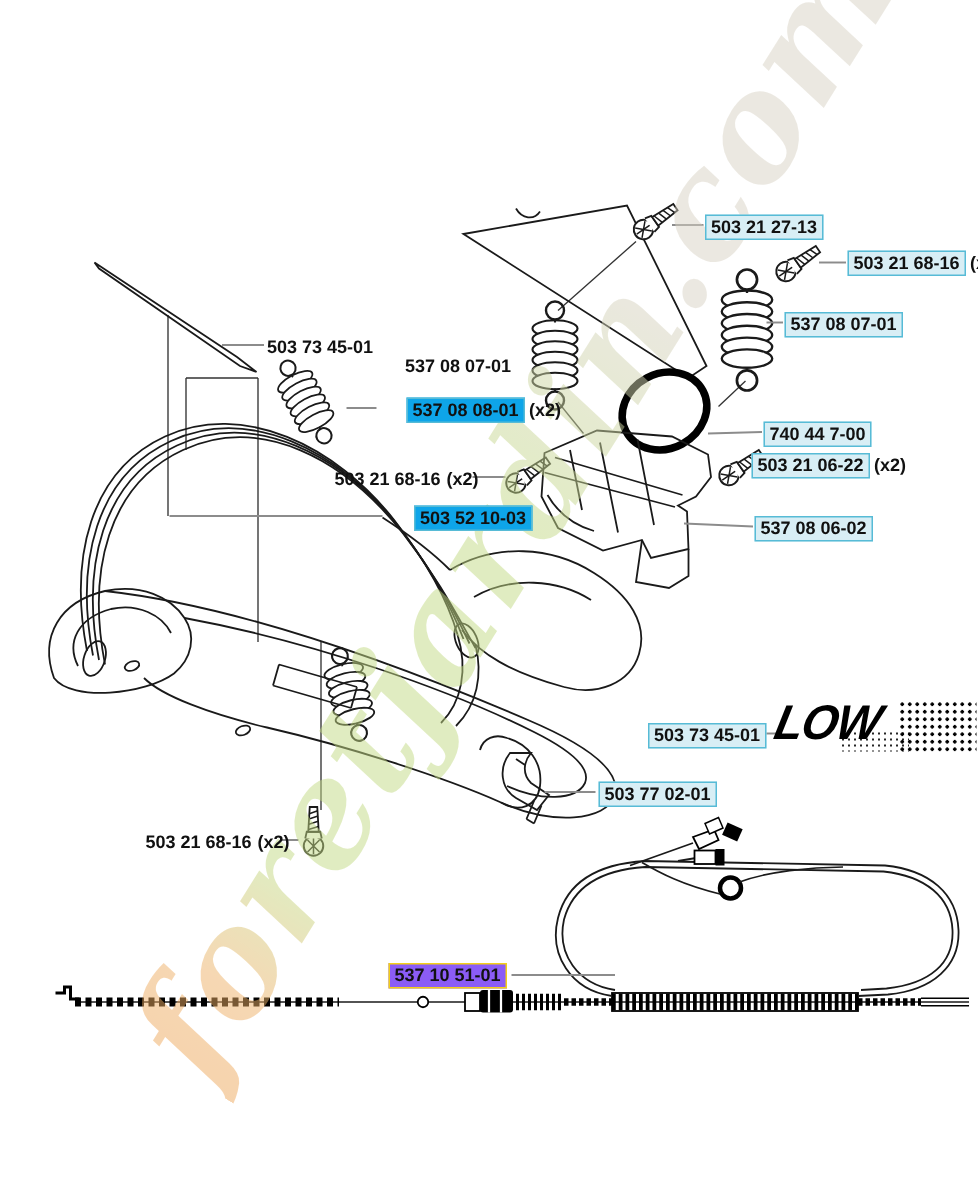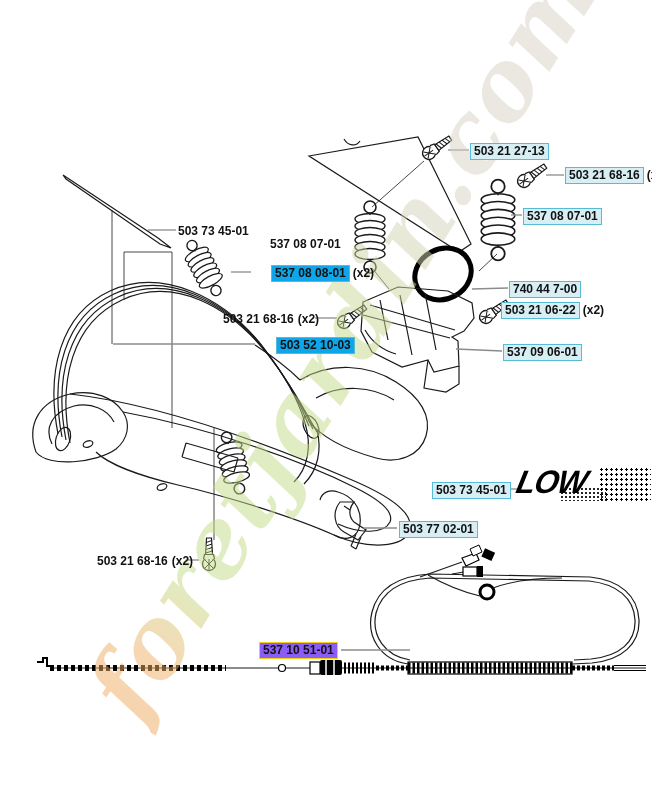--- a/index.html
+++ b/index.html
@@ -240,21 +240,21 @@
   </div>
   <div class="label plain" style="left:222px;top:311px">
     <span class="tag">503 21 68-16</span>
       <span class="sfx">(x2)</span>
   </div>
   <div class="label outline" style="left:256px;top:337px">
     <span class="tag">503 52 10-03</span>
       <span class="sfx"></span>
   </div>
   <div class="label box" style="left:503px;top:344px">
-    <span class="tag">537 09 06-01</span>
+    <span class="tag">537 08 06-02</span>
       <span class="sfx"></span>
   </div>
   <div class="label box" style="left:432px;top:482px">
     <span class="tag">503 73 45-01</span>
       <span class="sfx"></span>
   </div>
   <div class="label box" style="left:399px;top:521px">
     <span class="tag">503 77 02-01</span>
       <span class="sfx"></span>
   </div>

